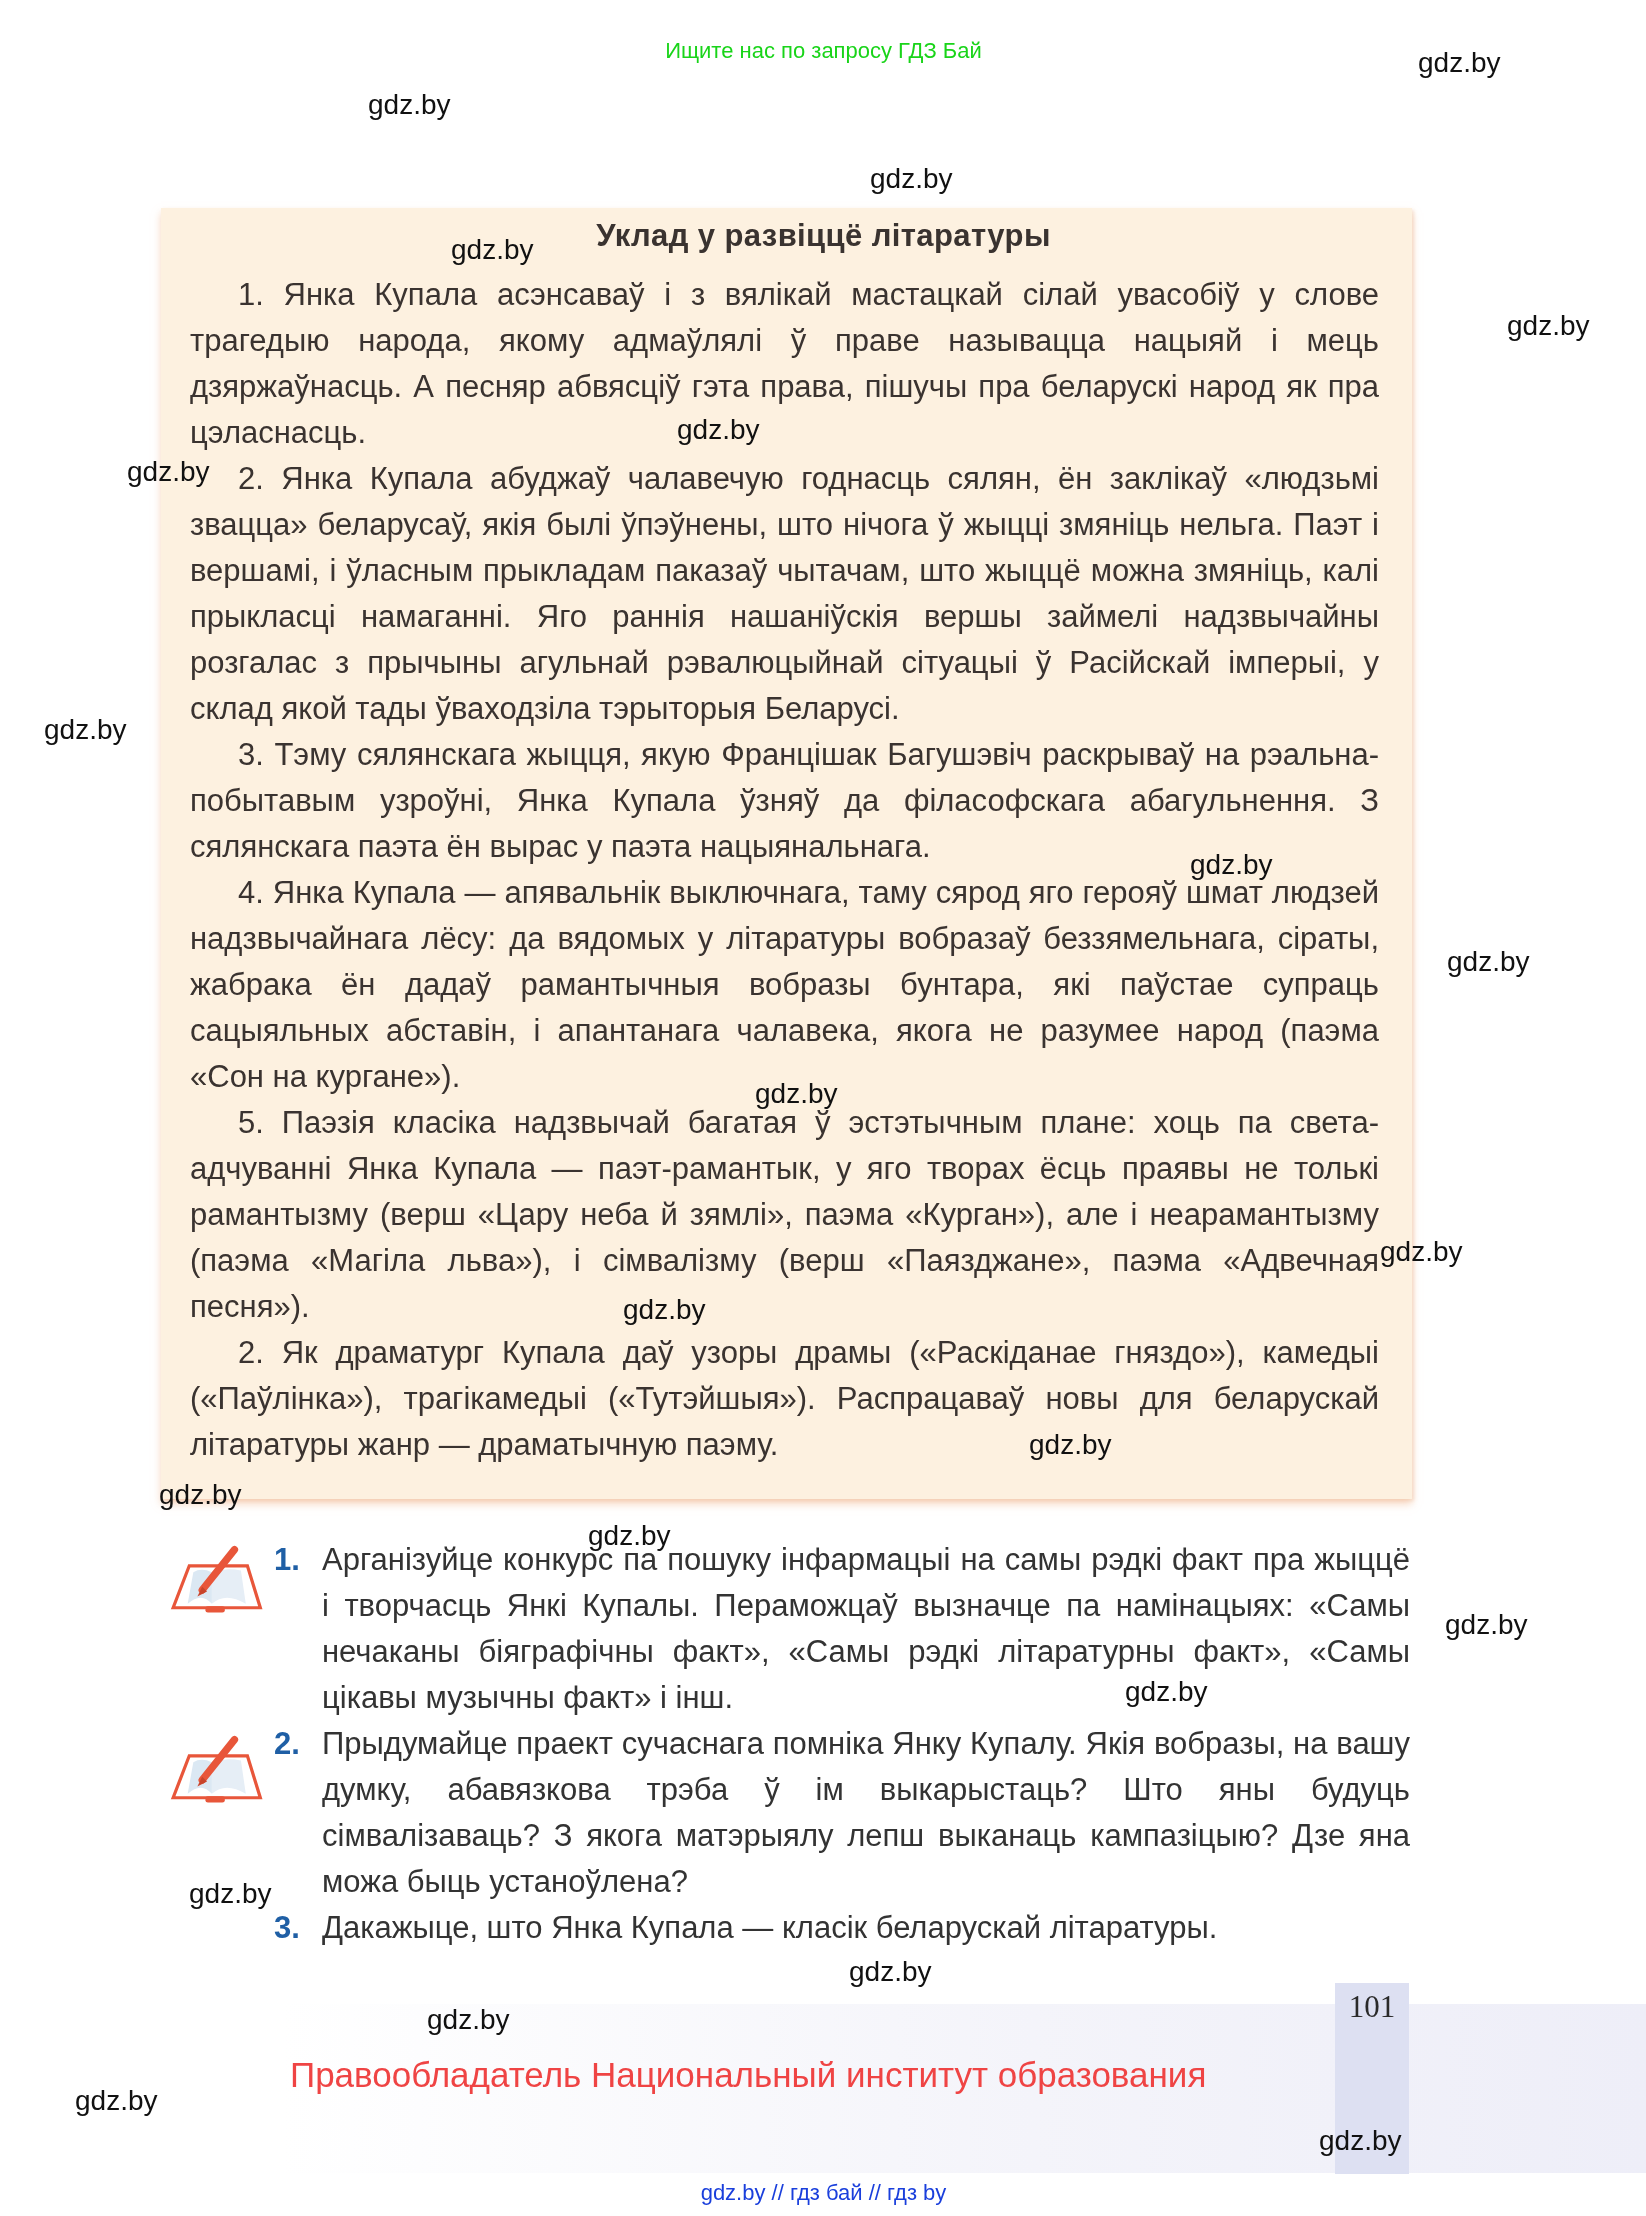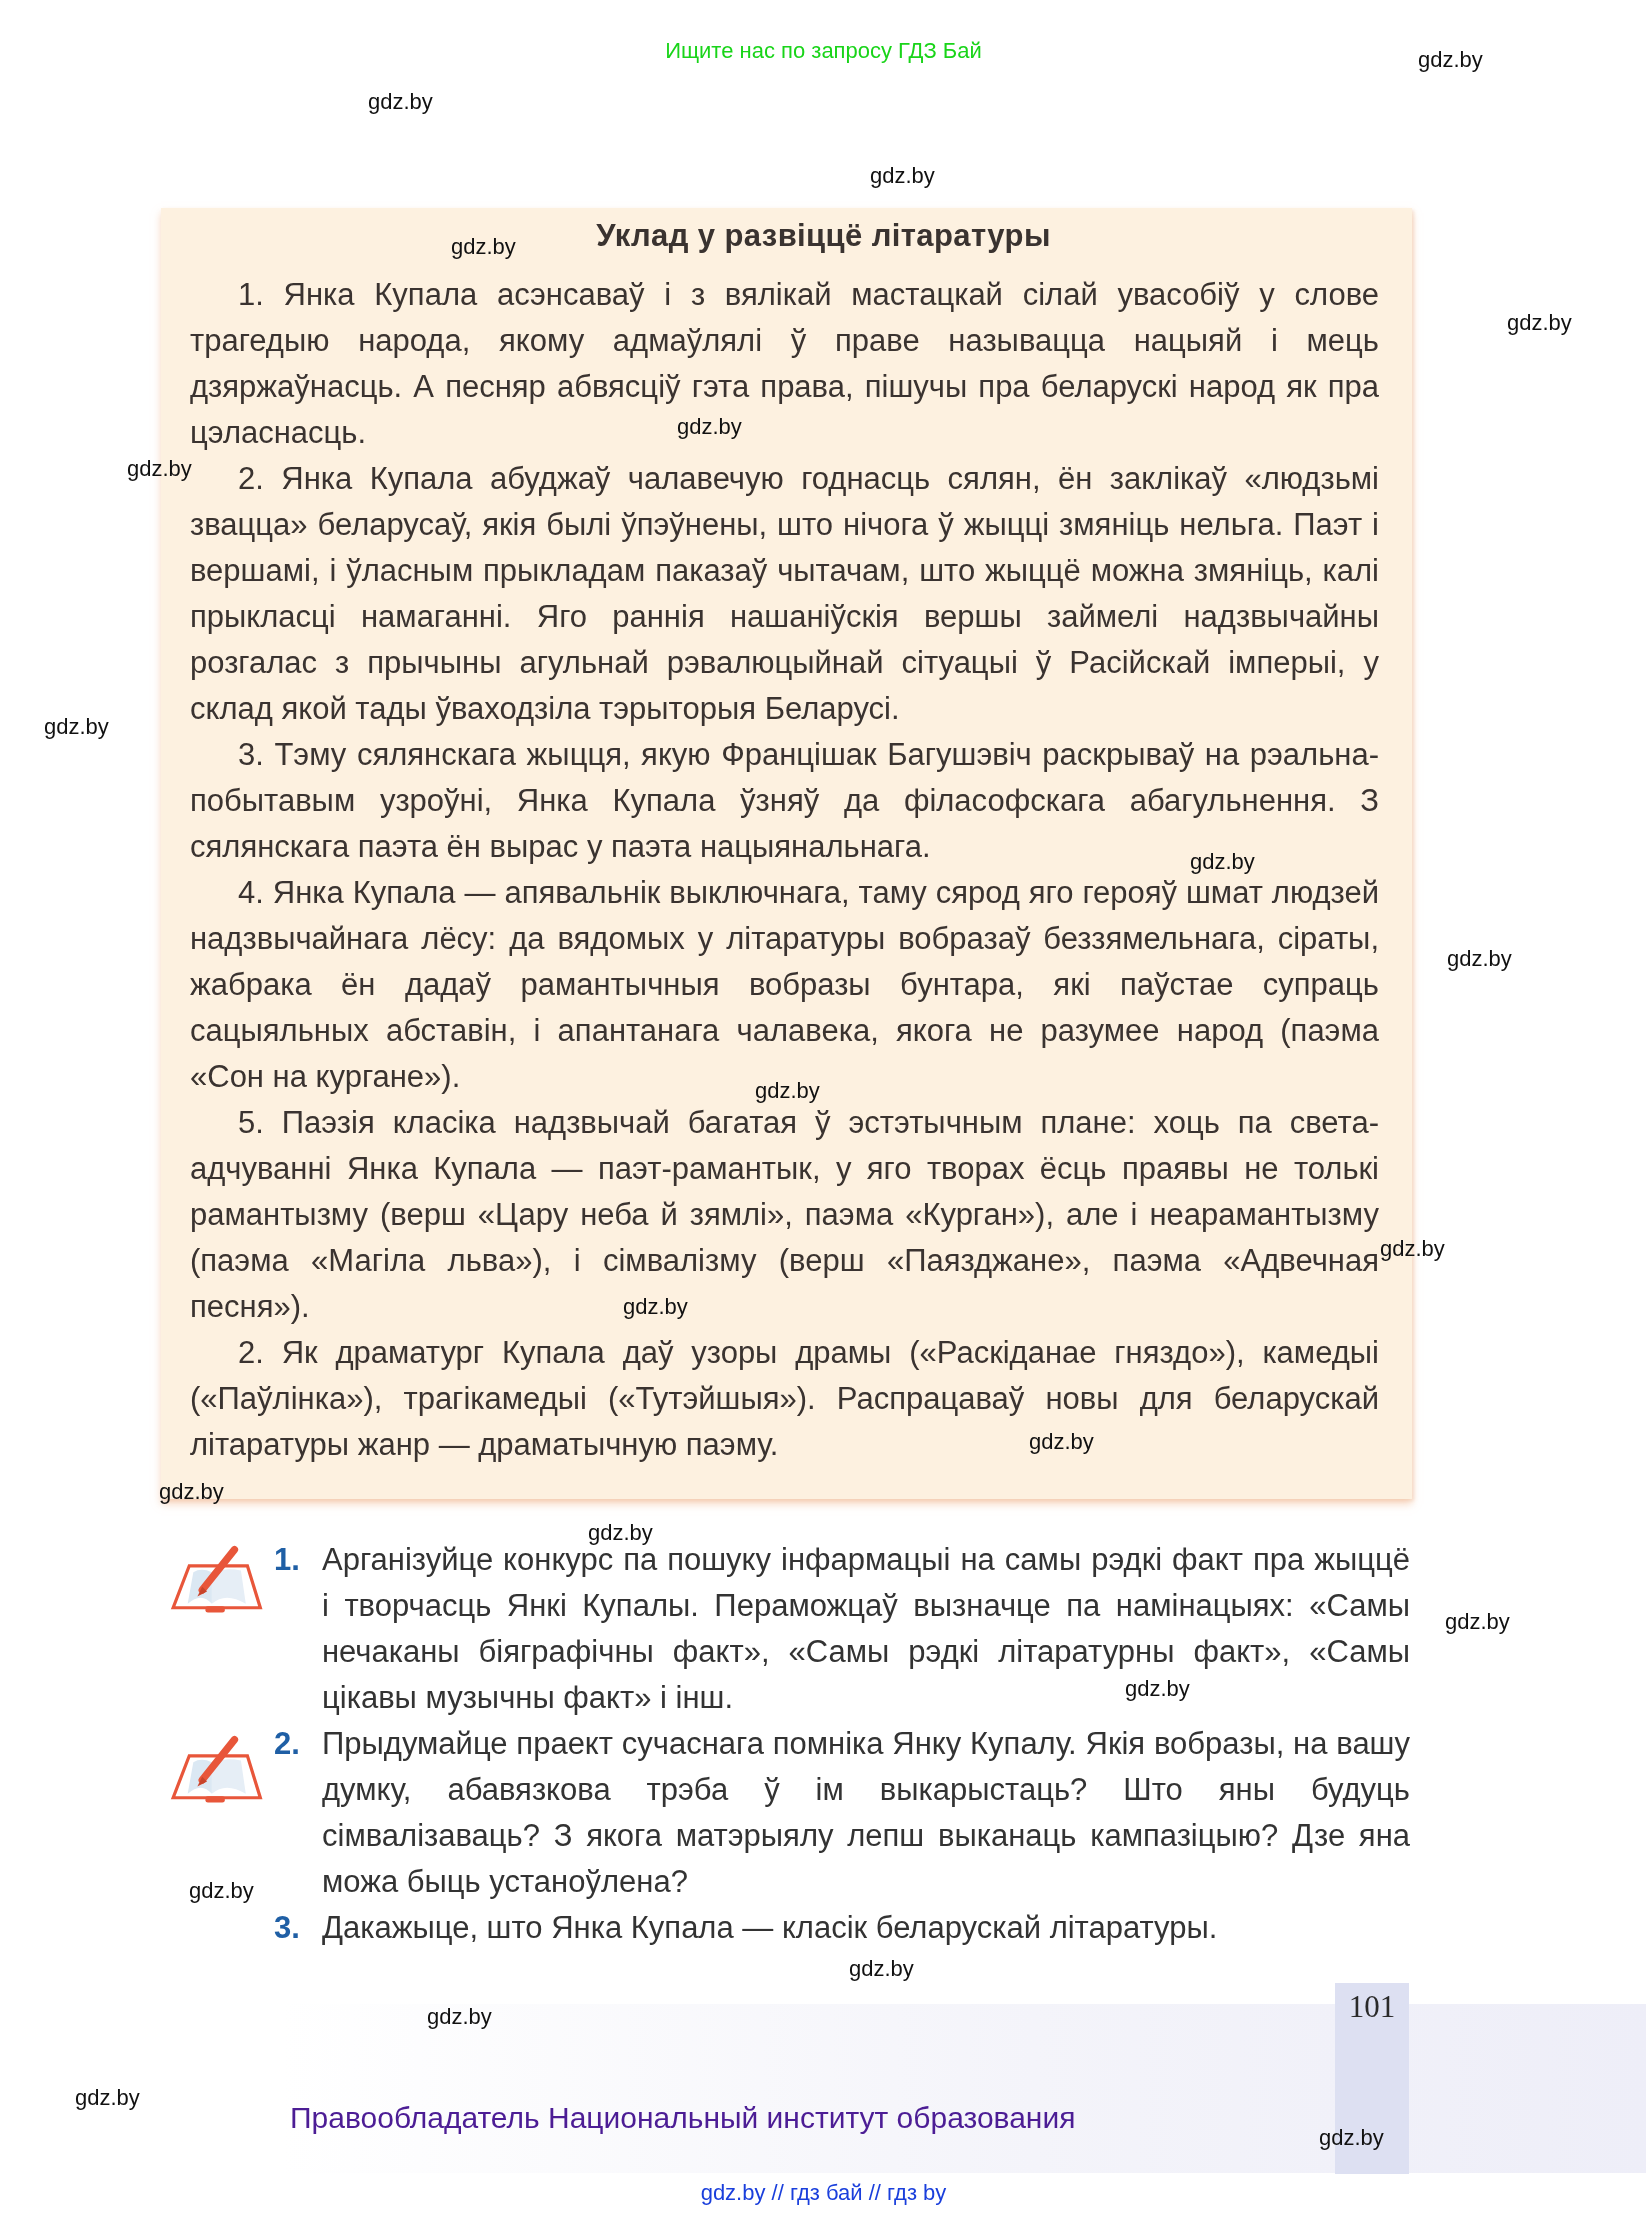--- a/index.html
+++ b/index.html
@@ -7,21 +7,21 @@
     width: 1647px; height: 2216px; position: relative; overflow: hidden;
     background: #ffffff;
     font-family: "Liberation Sans", sans-serif;
     color: #2b2b2b;
   }
   .top-banner {
     position: absolute; top: 3.2px; left: 0; width: 100%;
     text-align: center; font-size: 22px; color: #19d419; margin-top: 35px;
   }
   .wm {
-    position: absolute; font-size: 22px; color: #111;
+    position: absolute; font-size: 28px; color: #111;
     font-family: "Liberation Sans", sans-serif; white-space: nowrap;
   }
   .box {
     position: absolute; left: 161px; top: 208px; width: 1251px; height: 1291px;
     background: #fdf1e0;
     box-shadow: 0 4.8px 8px rgba(240,180,140,0.55), 1.6px 1.6px 3.2px rgba(240,200,170,0.4);
   }
   .box-title {
     position: absolute; top: 218px; left: 0; width: 100%;
     text-align: center; font-weight: bold; font-size: 31px; color: #3a3330;
@@ -48,22 +48,22 @@
   }
   .page-num-tab {
     position: absolute; left: 1335px; top: 1983px; width: 74px; height: 191px;
     background: #dde0f2;
   }
   .page-num {
     position: absolute; left: 1335px; top: 1989px; width: 74px; text-align: center;
     font-family: "Liberation Serif", serif; font-size: 31px; color: #2a2a2a;
   }
   .rights {
-    position: absolute; left: 290px; top: 2055px; font-size: 30px;
-    color: #4c1d95; white-space: nowrap; margin-top: 46px;
+    position: absolute; left: 290px; top: 2055px; font-size: 35px;
+    color: #ef4444; white-space: nowrap;
   }
   .bottom-links {
     position: absolute; top: 2180px; left: 0; width: 100%;
     text-align: center; font-size: 22px; color: #1a3fdc;
   }
 </style>
 </head>
 <body>
 
 <div class="top-banner">Ищите нас по запросу ГДЗ Бай</div>

